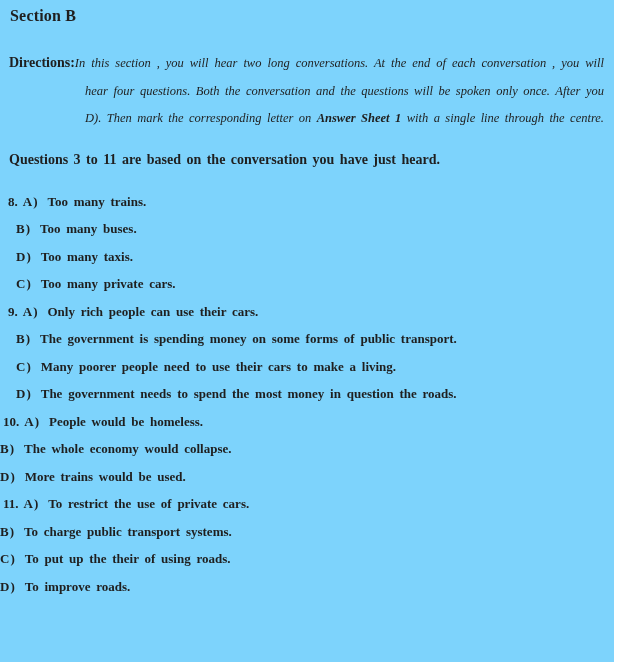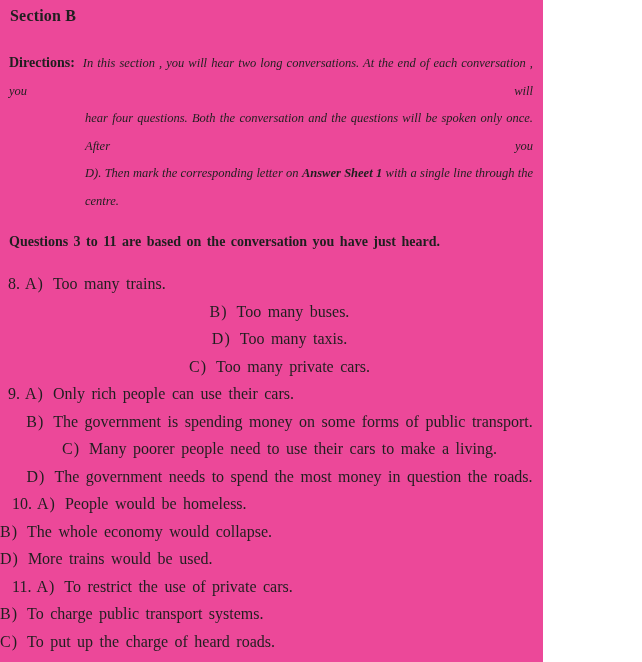--- a/index.html
+++ b/index.html
@@ -2,24 +2,24 @@
 <html><head>
 <meta charset="utf-8">
 <style>
   html, body {
     margin: 0;
     padding: 0;
     background: #ffffff;
   }
   .page {
     position: relative;
-    width: 543px;
+    width: 614px;
     height: 662px;
     overflow: hidden;
-    background: #ec4899;
+    background: #7dd3fc;
     color: #1f1f1f;
     font-family: "Liberation Serif", "DejaVu Serif", serif;
     -webkit-font-smoothing: antialiased;
   }
   .section-title {
     margin: 6px 0 0 10px;
     font-size: 16px;
     line-height: 19px;
     font-weight: bold;
     letter-spacing: 0.2px;
@@ -35,46 +35,46 @@
     text-align-last: justify;
     white-space: normal;
   }
   .dir-line.cont {
     padding-left: 76px;
   }
   .dir-label {
     font-style: normal;
     font-weight: bold;
     font-size: 14px;
-    margin-right: 8px;
   }
   .answer-sheet {
     font-weight: bold;
     font-style: italic;
   }
   .q-heading {
     margin: 17px 10px 0 9px;
     font-size: 14px;
     line-height: 19px;
     font-weight: bold;
     word-spacing: 2px;
   }
   .qlist {
     margin-top: 19px;
   }
   .opt-row {
     height: 27.5px;
     line-height: 27.5px;
-    font-size: 16px;
+    font-size: 13px;
     word-spacing: 2.5px;
     white-space: nowrap;
+    font-weight: bold;
   }
   .opt-row.f-s { padding-left: 8px; }  
-  .opt-row.c-s { padding-left: 16px; text-align: center; } 
-  .opt-row.f-d { padding-left: 12px; }  
+  .opt-row.c-s { padding-left: 16px; } 
+  .opt-row.f-d { padding-left: 3px; }  
   .opt-row.c-d { } 
   .qnum { margin-right: 5px; }
   .letter { margin-right: 9px; letter-spacing: 1px; }
 </style>
 </head>
 <body>
 
 <div class="page">
 
   <h1 class="section-title">Section B</h1>
@@ -129,20 +129,20 @@
       <span class="letter">D)</span><span class="otext">More trains would be used.</span>
     </div>
 
     <div class="opt-row f-d">
       <span class="qnum">11.</span><span class="letter">A)</span><span class="otext">To restrict the use of private cars.</span>
     </div>
     <div class="opt-row c-d">
       <span class="letter">B)</span><span class="otext">To charge public transport systems.</span>
     </div>
     <div class="opt-row c-d">
-      <span class="letter">C)</span><span class="otext">To put up the charge of heard roads.</span>
+      <span class="letter">C)</span><span class="otext">To put up the their of using roads.</span>
     </div>
     <div class="opt-row c-d">
       <span class="letter">D)</span><span class="otext">To improve roads.</span>
     </div>
 
   </div>
 </div>
 
 </body></html>

